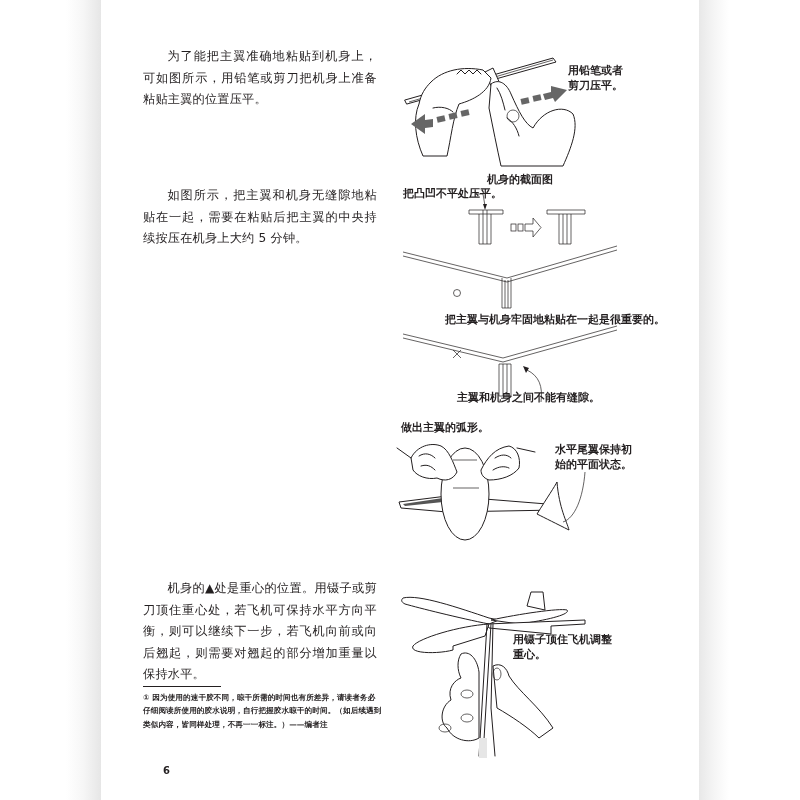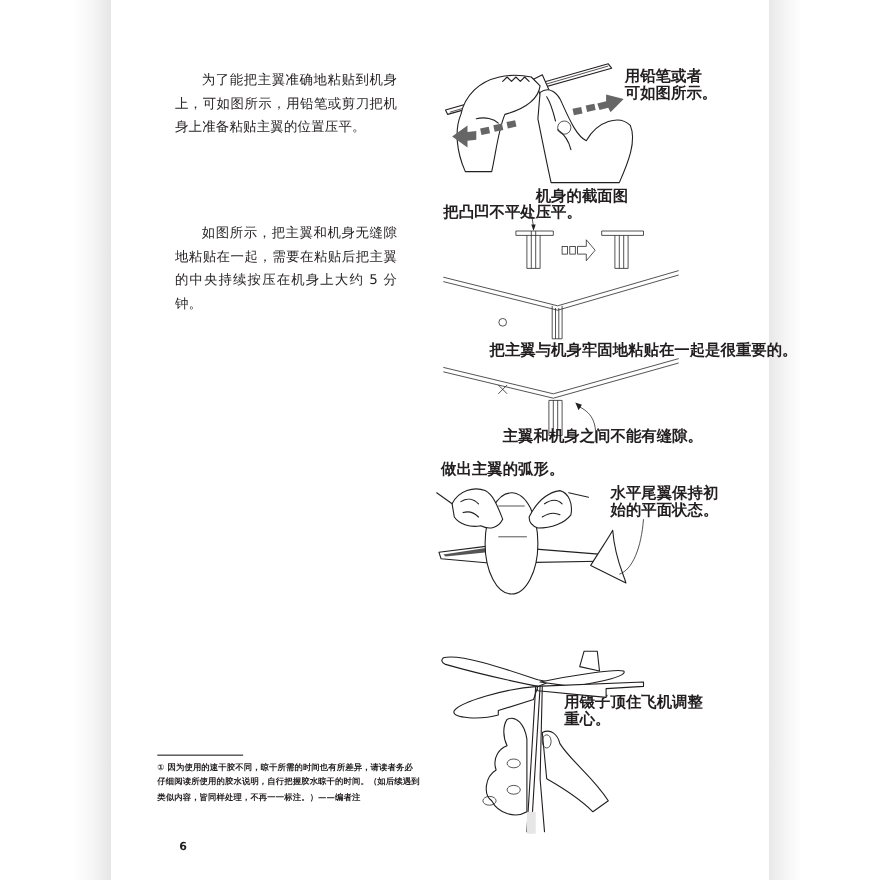--- a/index.html
+++ b/index.html
@@ -20,41 +20,41 @@
     }
     .page {
       position: absolute; left: 101px; top: 0; width: 598px; height: 800px;
       background: #ffffff;
     }
     .para {
       position: absolute; left: 42px; width: 234px;
       font-size: 12.2px; line-height: 21.5px; letter-spacing: 0.2px;
       margin: 0; text-align: justify;
     }
-    .para p { margin: 16px; text-indent: 2em; }
+    .para p { margin: 0; text-indent: 2em; }
     #p1 { top: 46px; }
     #p2 { top: 185px; }
     #p3 { top: 411px; }
     #p4 { top: 578px; }
     .footnote-rule {
       position: absolute; left: 42px; top: 686px; width: 78px;
       border-top: 1px solid #231f20;
     }
     .footnote {
       position: absolute; left: 42px; top: 691px; width: 240px;
       font-size: 7.6px; line-height: 13.4px; font-weight: bold; letter-spacing: 0.1px;
       margin: 0;
     }
     .page-number {
       position: absolute; left: 62px; top: 765px;
       font-size: 10px; font-weight: bold;
     }
     .fig { position: absolute; }
     .label {
-      position: absolute; font-size: 14px; line-height: 15px; font-weight: bold;
+      position: absolute; font-size: 11px; line-height: 15px; font-weight: bold;
       white-space: nowrap; color: #231f20;
     }
     svg { overflow: visible; }
     svg .ln { fill: none; stroke: #231f20; stroke-width: 1; stroke-linecap: round; stroke-linejoin: round; }
     svg .thin { fill: none; stroke: #231f20; stroke-width: 0.7; }
     svg .wf { fill: #ffffff; stroke: #231f20; stroke-width: 1; stroke-linejoin: round; }
   </style>
 </head>
 <body>
 
@@ -65,20 +65,23 @@
 
   <div class="para" id="p1">
     <p>为了能把主翼准确地粘贴到机身上，可如图所示，用铅笔或剪刀把机身上准备粘贴主翼的位置压平。</p>
   </div>
 
   <div class="para" id="p2">
     <p>如图所示，把主翼和机身无缝隙地粘贴在一起，需要在粘贴后把主翼的中央持续按压在机身上大约 5 分钟。</p>
   </div>
 
 
+  <div class="para" id="p4">
+    <p>机身的▲处是重心的位置。用镊子或剪刀顶住重心处，若飞机可保持水平方向平衡，则可以继续下一步，若飞机向前或向后翘起，则需要对翘起的部分增加重量以保持水平。</p>
+  </div>
 
   <div class="footnote-rule"></div>
   <p class="footnote">① 因为使用的速干胶不同，晾干所需的时间也有所差异，请读者务必仔细阅读所使用的胶水说明，自行把握胶水晾干的时间。（如后续遇到类似内容，皆同样处理，不再一一标注。）——编者注</p>
 
   <div class="page-number">6</div>
 
   <div class="fig" style="left:302px; top:48px; width:200px; height:120px;">
     <svg width="200" height="120">
 
       <path class="ln" d="M2 52 L150 10 L153 14 L4 56 Z"></path>
@@ -100,21 +103,21 @@
         <rect x="34" y="68" width="8" height="6" transform="rotate(-12 38 71)"></rect>
         <rect x="46" y="65" width="8" height="6" transform="rotate(-12 50 68)"></rect>
         <rect x="58" y="62" width="8" height="6" transform="rotate(-12 62 65)"></rect>
         <rect x="118" y="50" width="8" height="6" transform="rotate(-12 122 53)"></rect>
         <rect x="130" y="47" width="8" height="6" transform="rotate(-12 134 50)"></rect>
         <polygon points="140,46 148,44 148,38 164,42 152,54 150,50 142,52"></polygon>
       </g>
     </svg>
     <div class="label" style="left:165px; top:15px;">
       <div>用铅笔或者</div>
-      <div>可如图所示。</div>
+      <div>剪刀压平。</div>
     </div>
   </div>
 
   <div class="fig" style="left:298px; top:172px; width:240px; height:235px;">
     <div class="label" style="left:88px; top:0px;">机身的截面图</div>
     <div class="label" style="left:4px; top:14px;">把凸凹不平处压平。</div>
     <svg width="240" height="235" style="position:absolute; left:0; top:0;">
 
       <path class="thin" d="M76 22 L84 22 L86 34"></path>
       <polygon points="84,32 88,32 86,38" fill="#231f20"></polygon>

